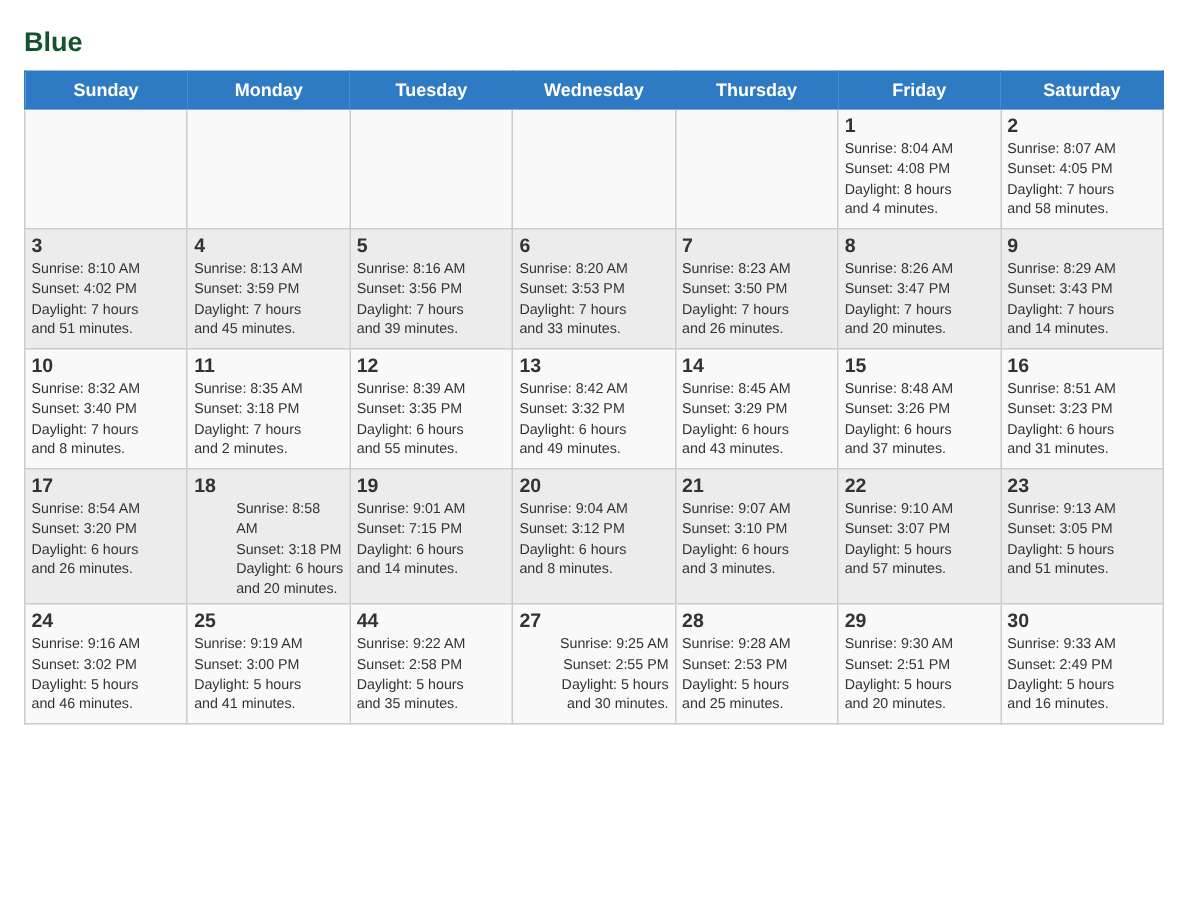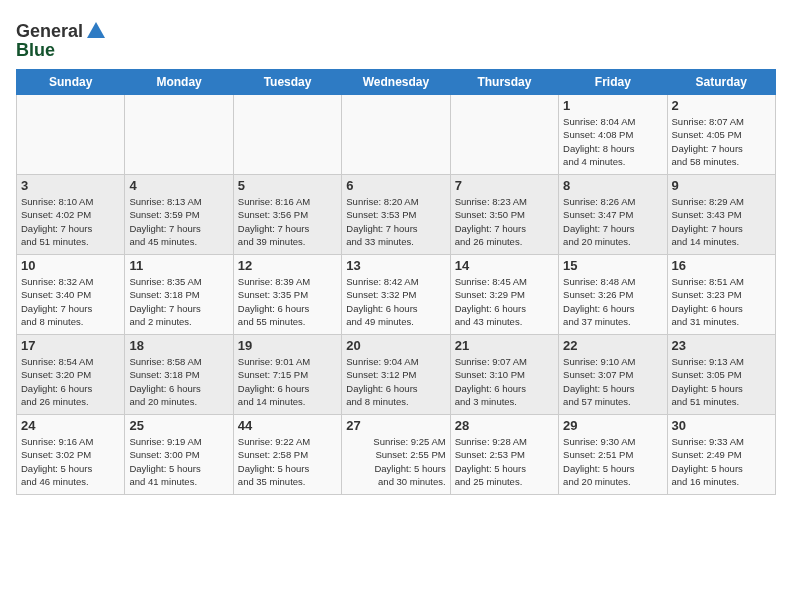--- a/index.html
+++ b/index.html
@@ -75,26 +75,20 @@
       color: #333;
       line-height: 1.4;
     }
   </style>
 </head>
 <body>
 
 <div class="header">
   <div class="logo">
     <div>
-      <div style="display:flex;align-items:center;">
-        <span style="font-size:18px;font-weight:bold;color:#333;">General</span>
-        <svg width="22" height="22" viewBox="0 0 22 22" style="margin-left:2px;">
-          <polygon points="11,2 20,18 2,18" fill="#2e7bc4"></polygon>
-        </svg>
-      </div>
       <div style="font-size:18px;font-weight:bold;color:#14532d;margin-top:-2px;">Blue</div>
     </div>
   </div>
   <div class="title-block">
     <h1></h1>
     <h2></h2>
   </div>
 </div>
 
 <table>
@@ -236,21 +230,21 @@
       <tr>
         <td>
           <span class="day-num">17</span>
           <div class="day-info" style="white-space: pre-line;">Sunrise: 8:54 AM
 Sunset: 3:20 PM
 Daylight: 6 hours
 and 26 minutes.</div>
         </td>
         <td>
           <span class="day-num">18</span>
-          <div class="day-info" style="white-space: pre-line;">Sunrise: 8:58 AM
+          <div class="day-info" style="white-space: pre-line; margin-left: 28px;">Sunrise: 8:58 AM
 Sunset: 3:18 PM
 Daylight: 6 hours
 and 20 minutes.</div>
         </td>
         <td>
           <span class="day-num">19</span>
           <div class="day-info" style="white-space: pre-line;">Sunrise: 9:01 AM
 Sunset: 7:15 PM
 Daylight: 6 hours
 and 14 minutes.</div>

